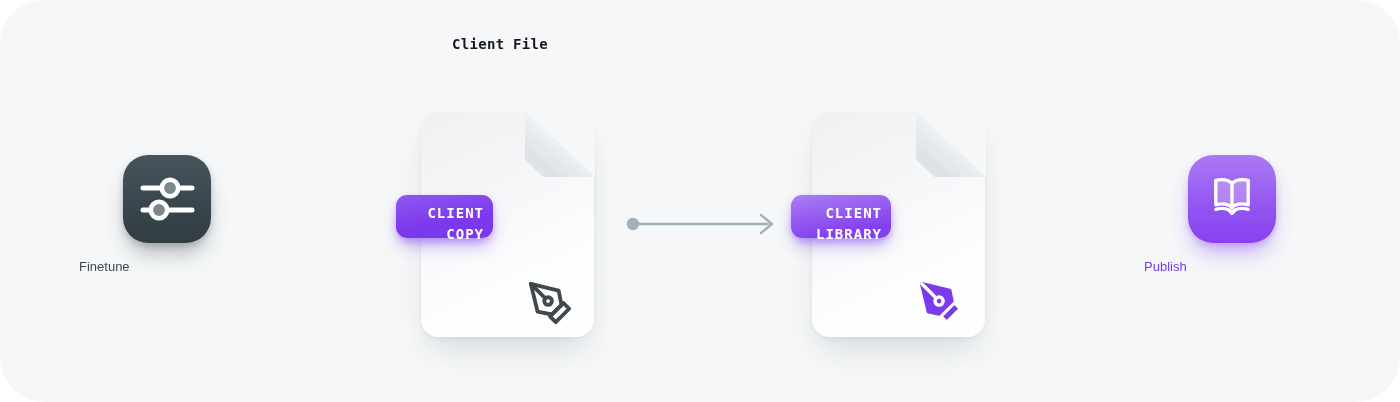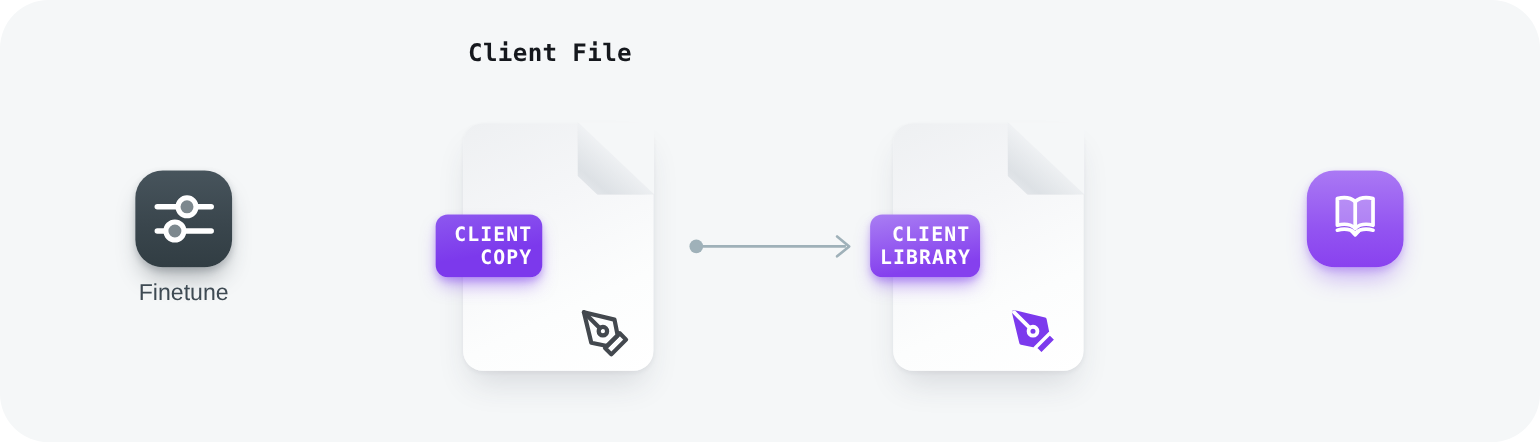--- a/index.html
+++ b/index.html
@@ -26,31 +26,31 @@
     background:linear-gradient(180deg,#47545c 0%, #3a464d 55%, #313d43 100%);
     box-shadow:0 14px 22px -6px rgba(44,56,64,.38), 0 3px 6px rgba(44,56,64,.18);
   }
   .tile-purple {
     left:1188px; top:155px;
     background:linear-gradient(180deg,#aa79f4 0%, #9354f1 60%, #8941ef 100%);
     box-shadow:0 14px 22px -6px rgba(124,58,237,.42), 0 3px 6px rgba(124,58,237,.2);
   }
   .tile svg { position:absolute; }
   .tile-label {
-    position:absolute; width:176px; text-align:center;
-    font-size:21px; line-height:18px;
+    position:absolute; width:176px; 
+    font-size:13px; line-height:18px;
   }
   .label-finetune { left:79px;  top:258px; color:#3e4a53; }
   .label-publish  { left:1144px; top:258px; color:#7c3aed; }
 
   
   .flow-title {
     position:absolute; top:36px; width:260px; text-align:center;
     font-family:"DejaVu Sans Mono", monospace; font-weight:700;
-    font-size:22px; letter-spacing:.3px; color:#15181d;
+    font-size:14px; letter-spacing:.3px; color:#15181d;
   }
   .title-file    { left:370px; }
   .title-library { left:767px; }
 
   
   .file-card {
     position:absolute; top:112px; width:173px; height:225px;
     border-radius:18px;
     background:linear-gradient(155deg,#eef0f2 0%, #f5f6f8 35%, #fcfdfd 70%, #ffffff 100%);
     box-shadow:0 2px 4px rgba(30,40,55,.05), 0 18px 30px -8px rgba(45,55,75,.15);
@@ -64,24 +64,24 @@
   }
   .fold-flap {
     position:absolute; top:-1px; right:-1px; width:70px; height:66px;
     background:linear-gradient(220deg,#fefefe 12%, #f1f3f5 45%, #dde1e5 80%, #e7eaee 96%);
     clip-path:polygon(0 0, 100% 100%, 26% 100%, 0 74%);
     filter:drop-shadow(-6px 7px 7px rgba(50,62,78,.17));
   }
 
   
   .badge {
-    position:absolute; top:195px; height:57px; box-sizing:border-box;
+    position:absolute; top:195px; height:43px; box-sizing:border-box;
     border-radius:11px; padding:8px 9px 7px 9px;
     font-family:"DejaVu Sans Mono", monospace; font-weight:700;
-    font-size:18px; line-height:21px; letter-spacing:1px;
+    font-size:14px; line-height:21px; letter-spacing:1px;
     text-align:right; color:#ffffff; z-index:5;
   }
   .badge-copy {
     left:396px; width:97px;
     background:linear-gradient(170deg,#8d58ef 0%, #7c39ec 60%);
     box-shadow:0 10px 16px -4px rgba(124,58,237,.5), 0 3px 6px rgba(124,58,237,.25);
   }
   .badge-library {
     left:791px; width:100px;
     background:linear-gradient(170deg,#a97ef3 0%, #8540ee 78%);
@@ -151,14 +151,15 @@
   </div>
 
   <div class="tile tile-purple">
     <svg width="54" height="54" viewBox="0 0 24 24" style="left:17px; top:14px;">
       <path d="M12 6.3 C10.3 4.8 7.4 4.4 4.8 5.1 L4.8 15.9 C7.4 15.2 10.3 15.6 12 17.1 C13.7 15.6 16.6 15.2 19.2 15.9 L19.2 5.1 C16.6 4.4 13.7 4.8 12 6.3 Z" fill="rgba(255,255,255,0.26)" stroke="#ffffff" stroke-width="1.5" stroke-linejoin="round"></path>
       <path d="M12 6.3 L12 17.1" fill="none" stroke="#ffffff" stroke-width="1.5" stroke-linecap="round"></path>
       <path d="M4.8 17.9 C7.4 17.2 10.3 17.6 12 19.1 C13.7 17.6 16.6 17.2 19.2 17.9" fill="none" stroke="#ffffff" stroke-width="1.5" stroke-linecap="round"></path>
       <path d="M10.6 18.4 L12 19.9 L13.4 18.4" fill="none" stroke="#ffffff" stroke-width="1.3" stroke-linecap="round" stroke-linejoin="round"></path>
     </svg>
   </div>
+  <div class="tile-label label-publish">Publish</div>
 
 </div>
 
 </body></html>

